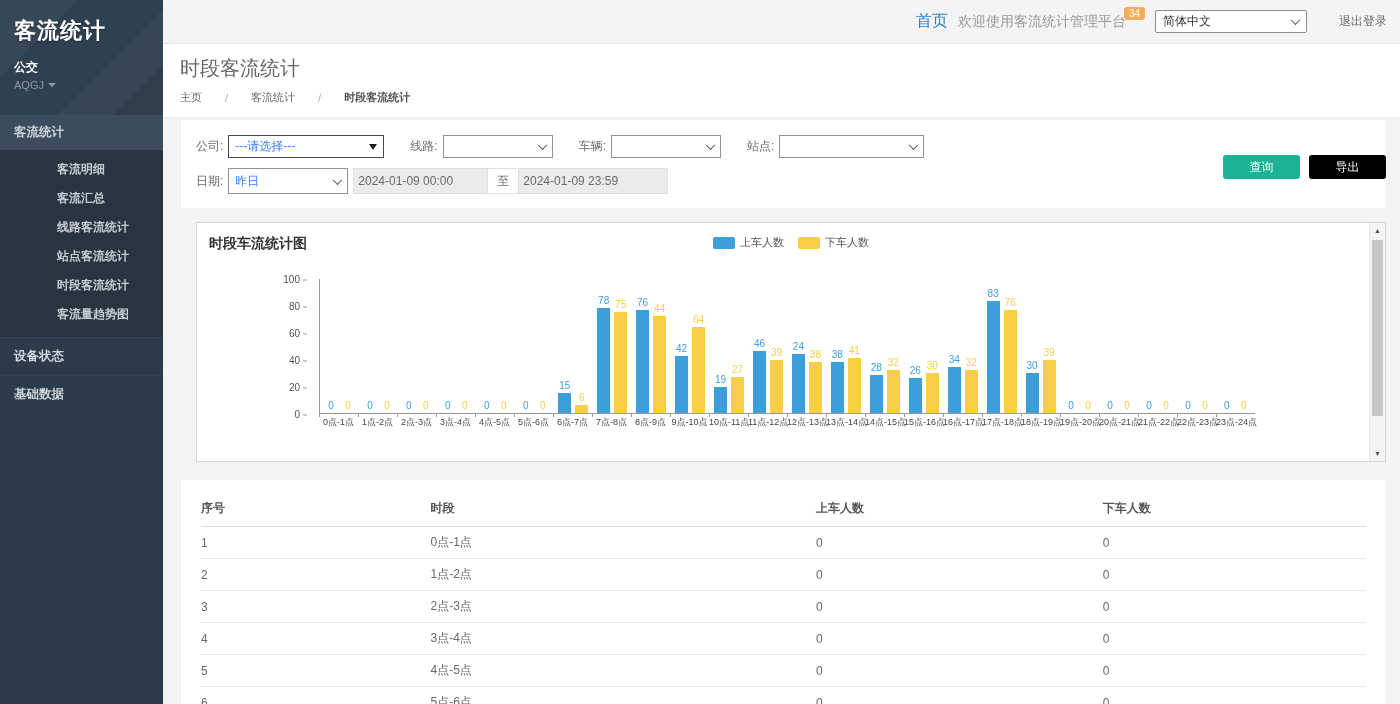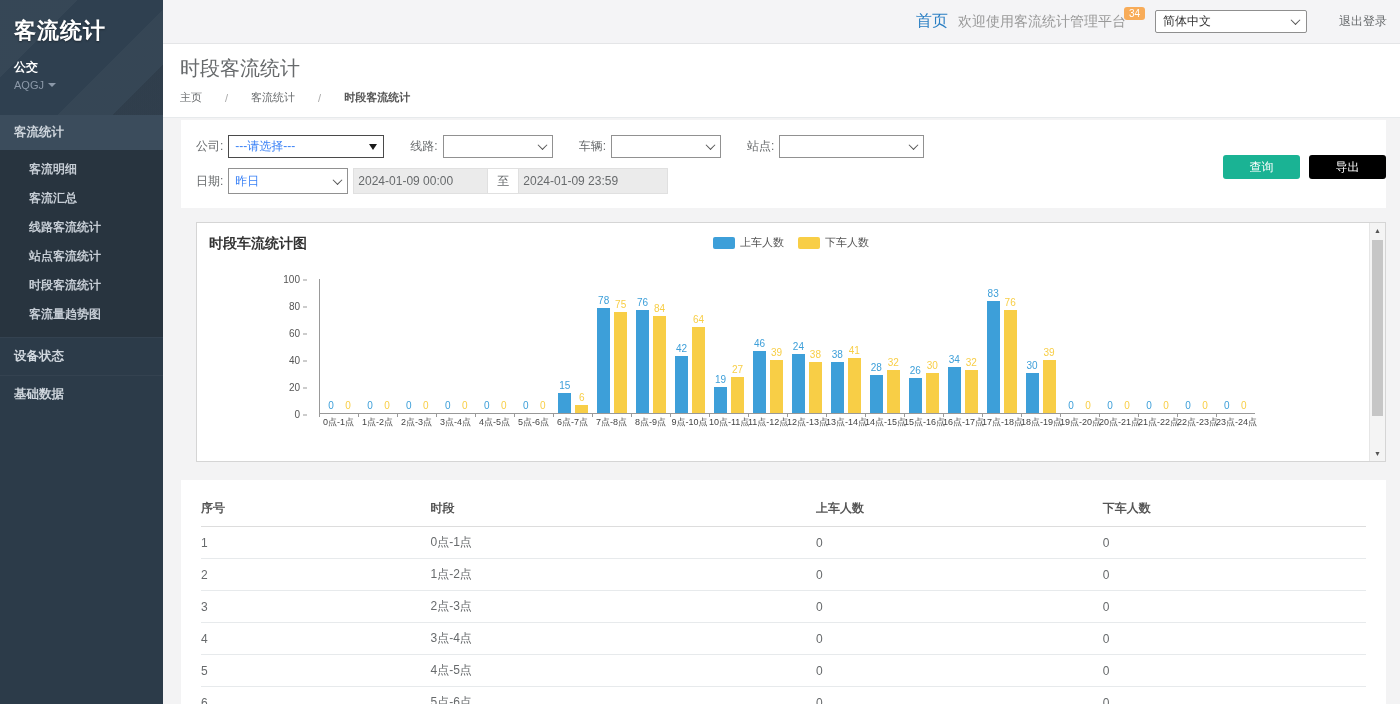--- a/index.html
+++ b/index.html
@@ -12,21 +12,21 @@
     background-image:linear-gradient(135deg, rgba(255,255,255,0.035) 0 28%, transparent 28% 62%, rgba(255,255,255,0.03) 62%),
                      linear-gradient(315deg, rgba(0,0,0,0.12) 0 18%, transparent 18%); }
   .brand-title { color:#fff; font-size:22px; font-weight:bold; letter-spacing:1px; text-shadow:0 1px 2px rgba(0,0,0,.4); }
   .brand-org { color:#fff; font-size:12px; font-weight:bold; margin-top:13px; }
   .brand-user { color:#8b98a8; font-size:11px; margin-top:3px; display:flex; align-items:center; gap:4px; }
   .caret-down { width:0; height:0; border-left:4px solid transparent; border-right:4px solid transparent; border-top:4px solid #8b98a8; display:inline-block; }
   .nav-section { padding:9px 14px; font-size:12.5px; font-weight:bold; color:#cfd6dd; cursor:pointer; }
   .nav-section.active { background:#3b4c5c; }
   .nav-section.plain { background:transparent; border-top:1px solid rgba(255,255,255,0.04); padding:10px 14px; }
   .nav-sub { background:#28343f; padding:5px 0 8px 0; }
-  .nav-sub-item { padding:6px 0 6px 29px; font-size:12px; font-weight:bold; color:#c6cdd5; cursor:pointer; }
+  .nav-sub-item { padding:6px 0 6px 29px; font-size:12px; font-weight:bold; color:#c6cdd5; cursor:pointer;margin-left:28px; }
 
   
   .main { position:absolute; left:163px; top:0; width:1237px; height:704px; display:flex; flex-direction:column; overflow:hidden; }
 
   .topbar { height:44px; background:#f4f4f6; border-bottom:1px solid #e4e5e7; display:flex; align-items:center; justify-content:flex-end; padding:0 13px; flex:0 0 auto; }
   .topbar-home { color:#2b7fc3; font-size:16px; margin-right:10px; cursor:pointer; }
   .topbar-welcome { color:#999; font-size:14px; }
   .topbar-badge { background:#f8ac59; color:#fff; font-size:10px; padding:1px 5px; border-radius:3px; position:relative; top:-8px; left:-2px; margin-right:8px; cursor:pointer; }
   .lang-select { width:152px; height:23px; background:#fff; border:1px solid #8f8f8f; border-radius:2px; display:flex; align-items:center; justify-content:space-between; padding:0 7px; margin-right:32px; cursor:pointer; font-size:12px; color:#333; }
   .topbar-logout { color:#676a6c; font-size:12px; cursor:pointer; }
@@ -308,21 +308,21 @@
                 </div>
               </div>
             </div>
             <div class="cgroup">
               <div class="bars">
                 <div class="bar-wrap">
                   <div class="bar-label" style="color: rgb(61, 159, 217);">76</div>
                   <div class="bar" style="height: 102.6px; background: rgb(61, 159, 217);"></div>
                 </div>
                 <div class="bar-wrap">
-                  <div class="bar-label" style="color: rgb(248, 206, 70);">84</div>
+                  <div class="bar-label" style="color: rgb(248, 206, 70);">44</div>
                   <div class="bar" style="height: 97.2px; background: rgb(248, 206, 70);"></div>
                 </div>
               </div>
             </div>
             <div class="cgroup">
               <div class="bars">
                 <div class="bar-wrap">
                   <div class="bar-label" style="color: rgb(61, 159, 217);">42</div>
                   <div class="bar" style="height: 56.7px; background: rgb(61, 159, 217);"></div>
                 </div>

